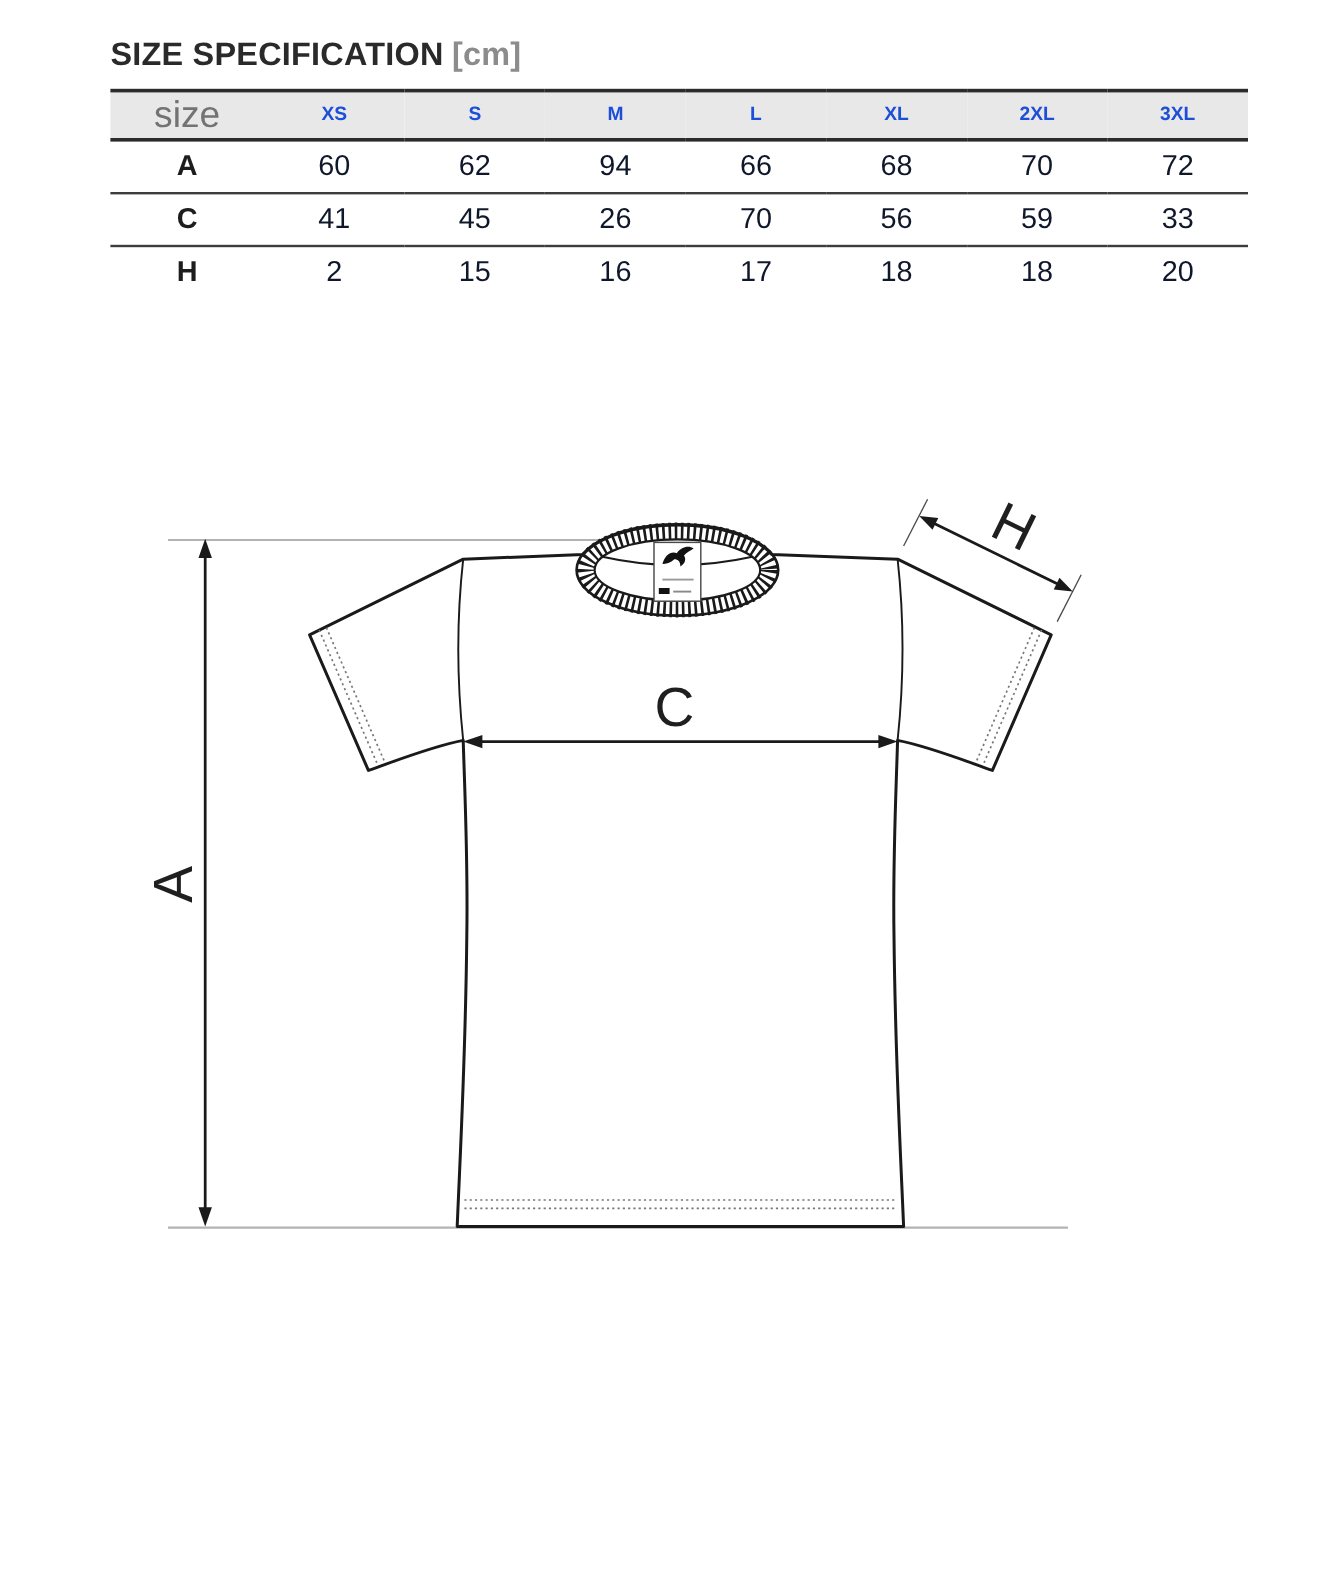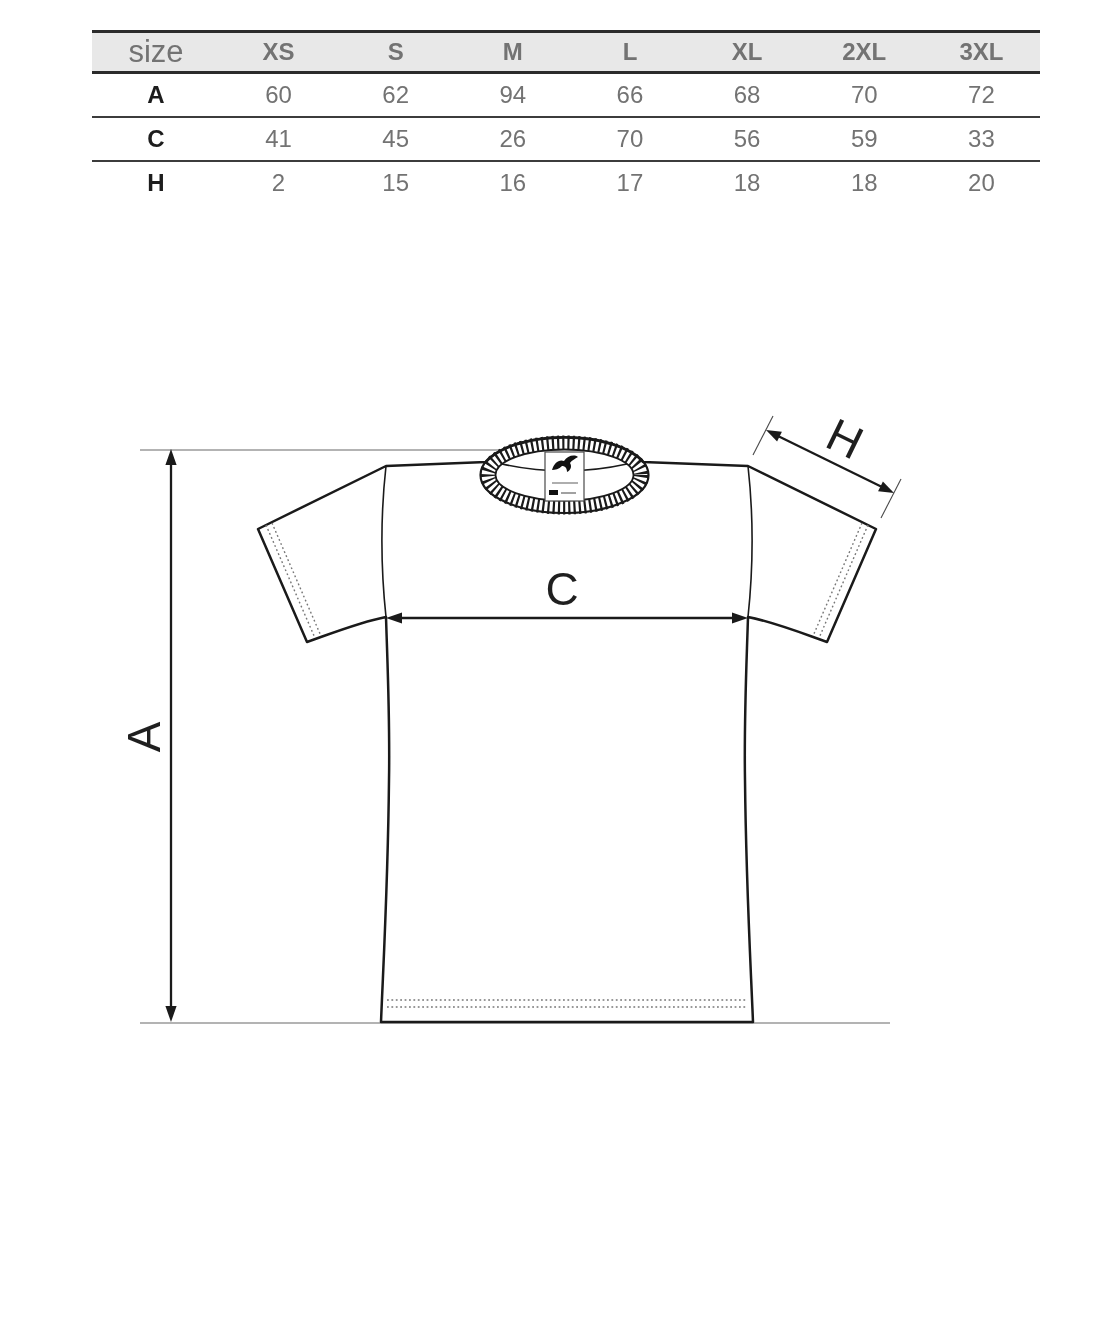--- a/index.html
+++ b/index.html
@@ -35,32 +35,32 @@
   table.size-table th, table.size-table td {
     text-align: center;
     vertical-align: middle;
     padding: 0;
   }
   thead th {
     background: #e8e8e8;
     border-top: 3px solid #2b2b2b;
     border-bottom: 3px solid #2b2b2b;
     height: 38px;
-    font-size: 24px;
+    font-size: 16px;
     font-weight: 700;
-    color: #737373;
+    color: #1d4ed8;
   }
   thead th.corner {
     font-weight: 400;
     color: #737373;
     font-size: 31px;
   }
   tbody th, tbody td { height: 42px; font-size: 24px; }
   tbody th { font-weight: 700; color: #1d1d1d; }
-  tbody td { font-weight: 400; color: #737373; }
+  tbody td { font-weight: 400; color: #0f172a; }
   tbody tr:not(:last-child) th,
   tbody tr:not(:last-child) td { border-bottom: 2px solid #3c3c3c; }
 
   .footnote {
     margin-top: 12px;
     font-size: 19px;
     font-style: italic;
     color: #9b9b9b;
     letter-spacing: 0.3px;
   }
@@ -82,20 +82,21 @@
     font-weight: 500;
     fill: #1f1f1f;
   }
 </style>
 </head>
 <body>
 
 <div class="page">
 
   <div class="content">
+    <h1 class="title"><span>SIZE SPECIFICATION</span><span class="unit">[cm]</span></h1>
 
     <table class="size-table">
       <colgroup>
           <col class="c-first">
           <col>
           <col>
           <col>
           <col>
           <col>
           <col>

